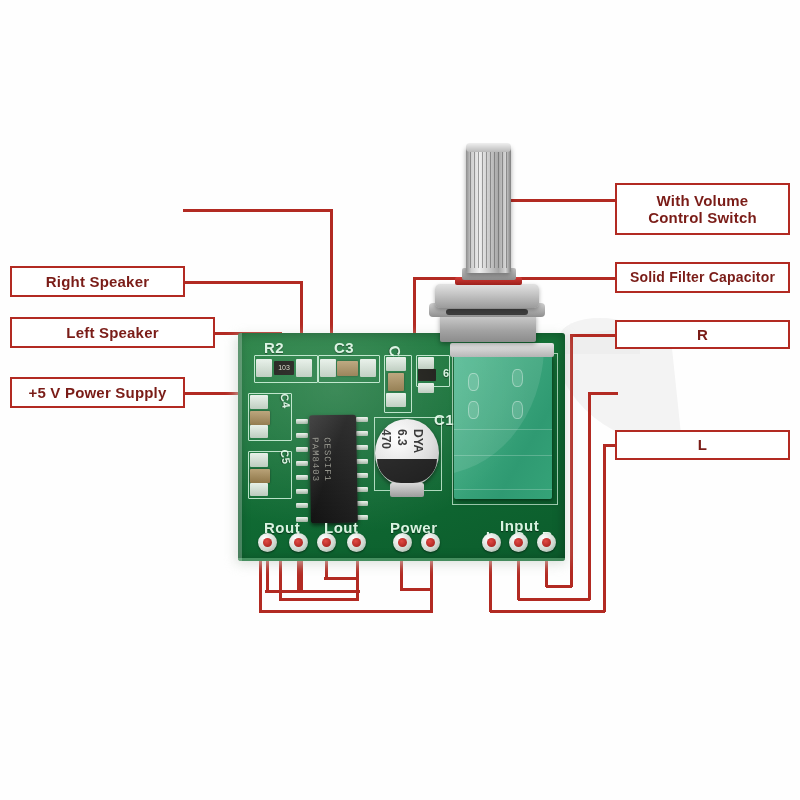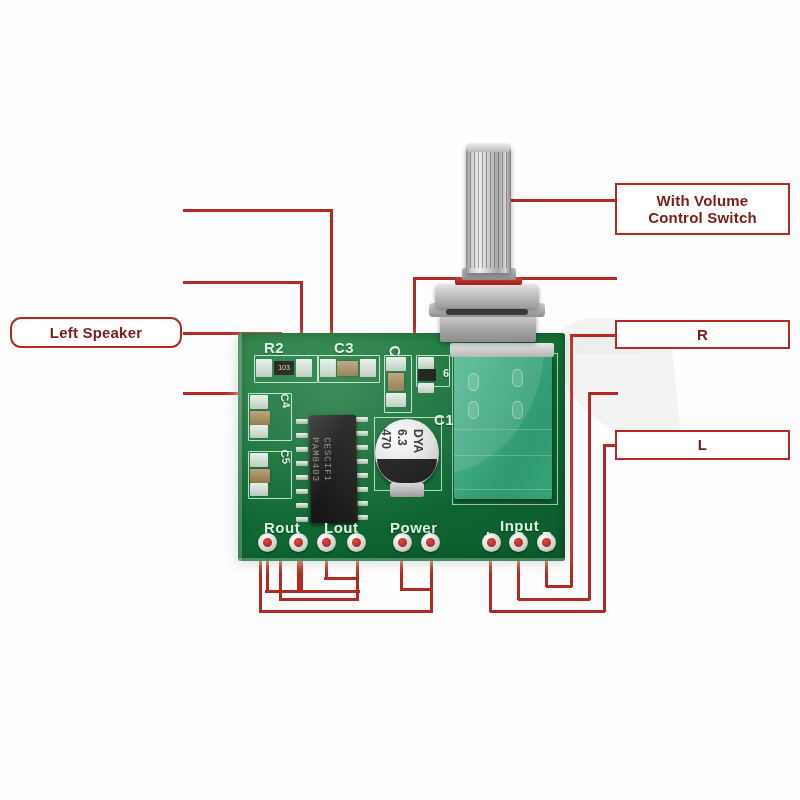--- a/index.html
+++ b/index.html
@@ -348,28 +348,31 @@
     <div class="knurl" style="left:20px;"></div>
       <div class="knurl" style="left:24px;"></div>
     <div class="knurl" style="left:28px;"></div>
       <div class="knurl" style="left:32px;"></div>
     <div class="knurl" style="left:36px;"></div>
       <div class="knurl" style="left:40px;"></div>
   </div>
   <div class="pot-shaft-top"></div>
 
 
-
-  <div class="abox" style="left:10px;top:317px;width:172px;height:31px;font-size:15px;border-radius:11px;">Left Speaker</div>
-
+  <div class="abox" style="left:10px;top:266px;width:175px;height:31px;font-size:15px;">Right Speaker</div>
+
+  <div class="abox" style="left:10px;top:317px;width:205px;height:31px;font-size:15px;">Left Speaker</div>
+
+  <div class="abox" style="left:10px;top:377px;width:175px;height:31px;font-size:15px;">+5 V Power Supply</div>
 
   <div class="abox" style="left:615px;top:183px;width:175px;height:52px;font-size:15px;flex-direction:column;">
     <span>With Volume</span>
     <span>Control Switch</span>
   </div>
 
+  <div class="abox" style="left:615px;top:262px;width:175px;height:31px;font-size:14px;">Solid Filter Capacitor</div>
 
   <div class="abox" style="left:615px;top:320px;width:175px;height:29px;font-size:15px;">R</div>
 
 
   <div class="abox" style="left:615px;top:430px;width:175px;height:30px;font-size:15px;">L</div>
 
 </div>
 
 </body></html>

